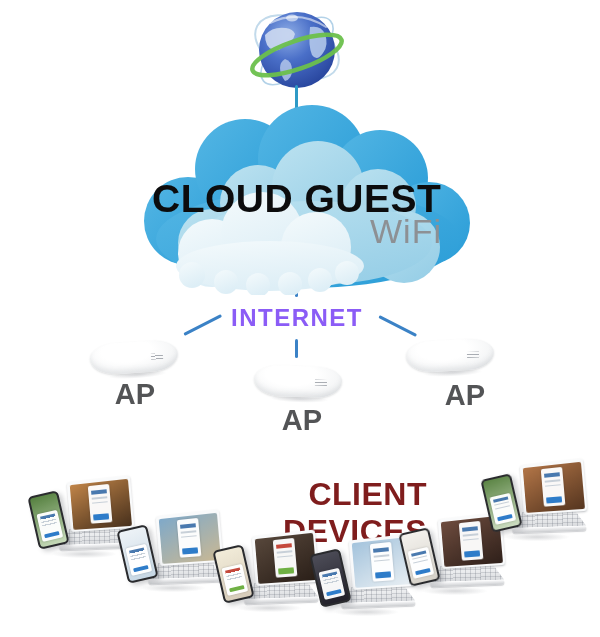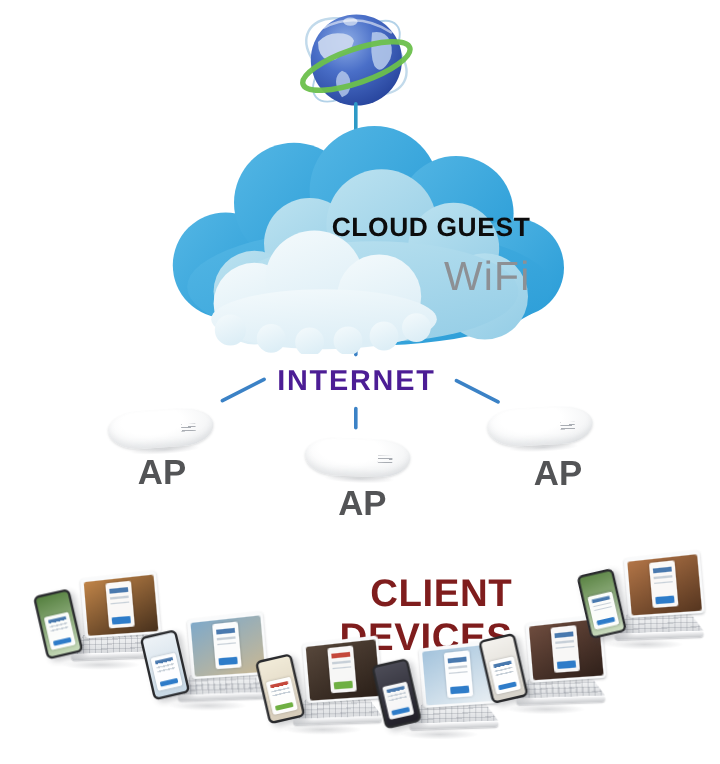--- a/index.html
+++ b/index.html
@@ -11,26 +11,26 @@
 
   
   .line{position:absolute;background:#3B82C6;border-radius:2px;}
   .line.stem{left:295px;top:85px;width:3px;height:27px;background:#2E9AC6;}
   .line.d1{left:295px;top:281px;width:3px;height:16px;}
   .line.d2{left:295px;top:339px;width:3px;height:19px;}
   .line.diagL{left:184px;top:333px;width:42px;height:3px;transform-origin:0 50%;transform:rotate(-27deg);}
   .line.diagR{left:379px;top:315px;width:42px;height:3px;transform-origin:0 50%;transform:rotate(27deg);}
 
   
-  .cloud-line1{left:152px;top:177px;width:290px;text-align:right;
-    font-size:22px;font-weight:700;color:#0c0c0d;letter-spacing:.5px;}
+  .cloud-line1{left:152px;top:177px;width:290px;text-align:left;
+    font-size:39px;font-weight:700;color:#0c0c0d;letter-spacing:.5px;}
   .cloud-line2{left:152px;top:212px;width:290px;text-align:right;
     font-size:34px;font-weight:400;color:#8d9094;letter-spacing:1px;}
   .internet-label{left:187px;top:304px;width:220px;text-align:center;
-    font-size:24px;font-weight:700;color:#4c1d95;letter-spacing:1.5px;}
+    font-size:24px;font-weight:700;color:#8b5cf6;letter-spacing:1.5px;}
   .ap-label{position:absolute;width:60px;text-align:center;
     font-size:29px;font-weight:600;color:#535456;}
   .ap-label.l1{left:105px;top:378px;}
   .ap-label.l2{left:272px;top:404px;}
   .ap-label.l3{left:435px;top:379px;}
   .clients-label{left:177px;top:476px;width:250px;text-align:right;
     font-size:32px;font-weight:700;color:#7f1d1d;letter-spacing:.5px;}
 
   
   .ap{position:absolute;width:88px;height:31px;}

